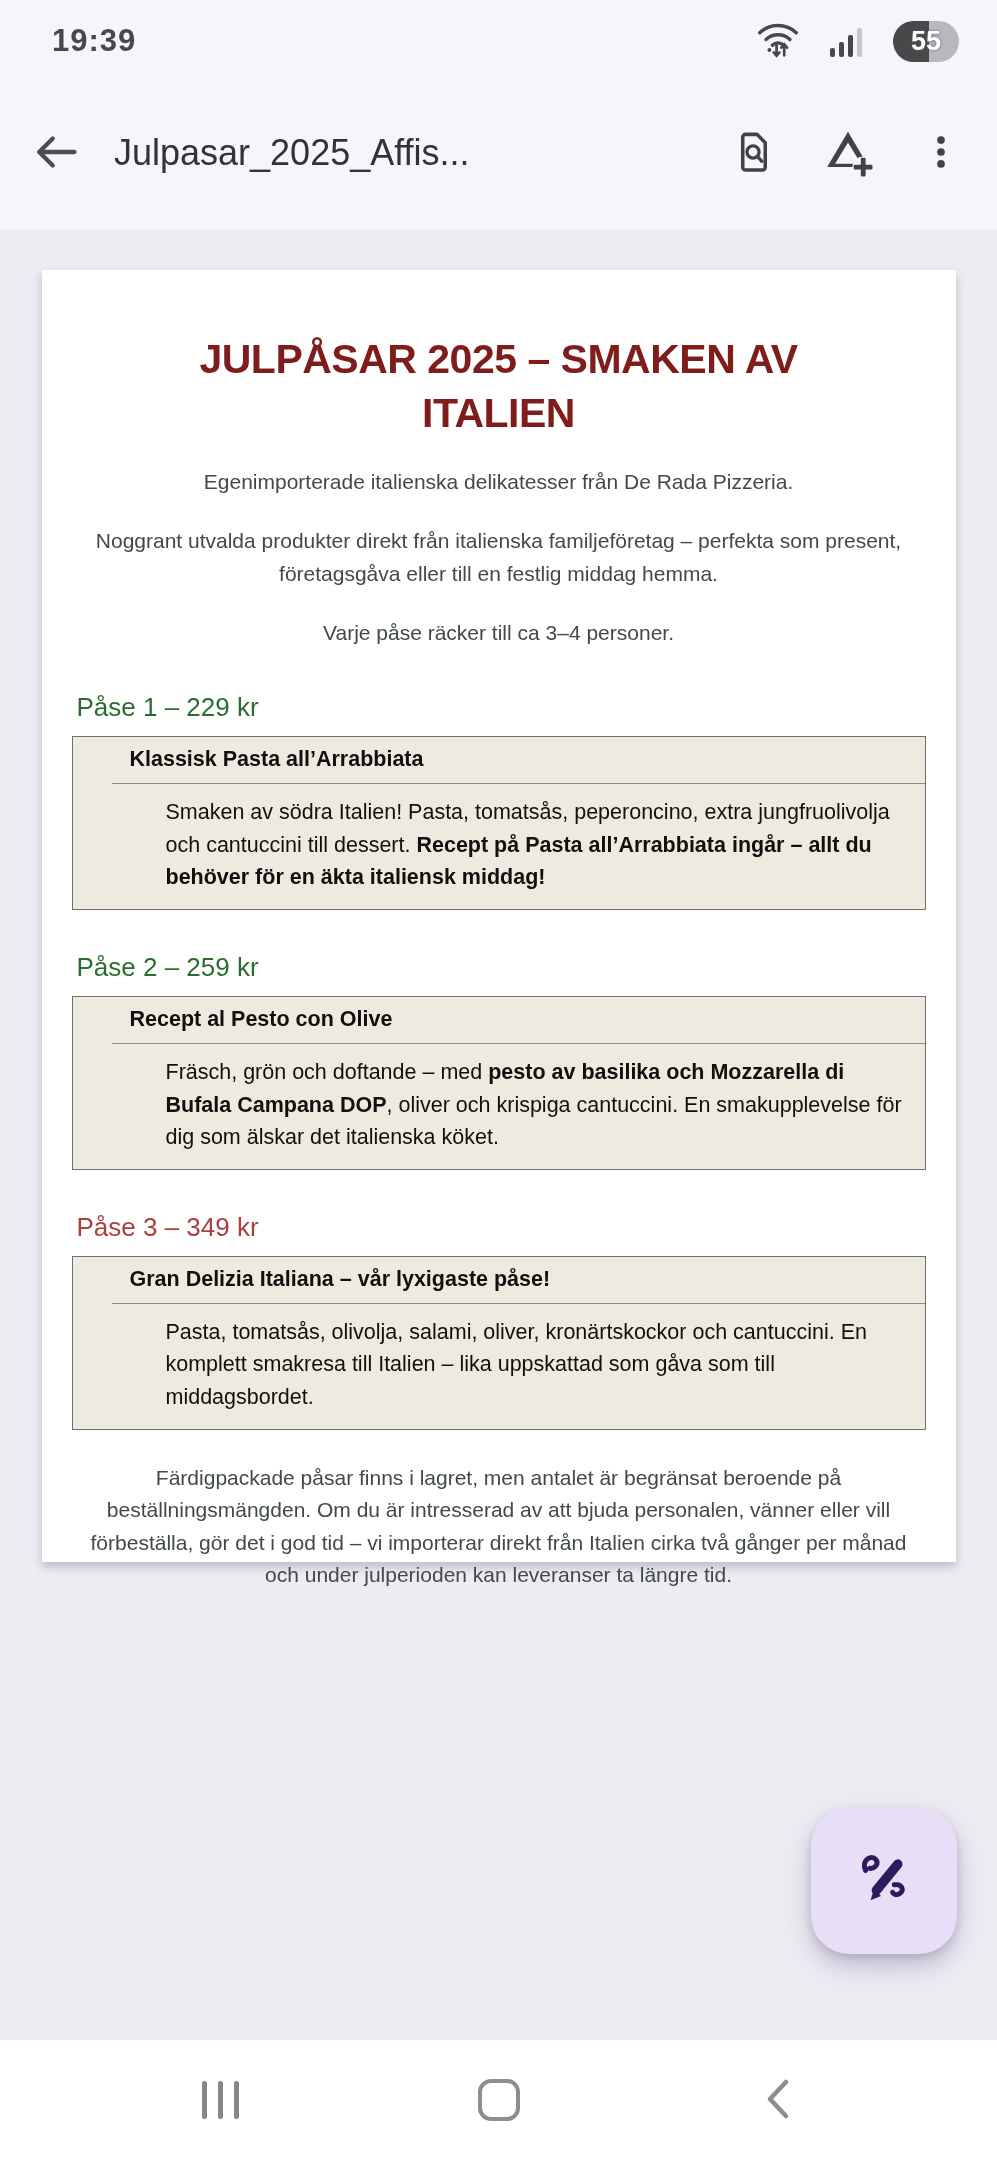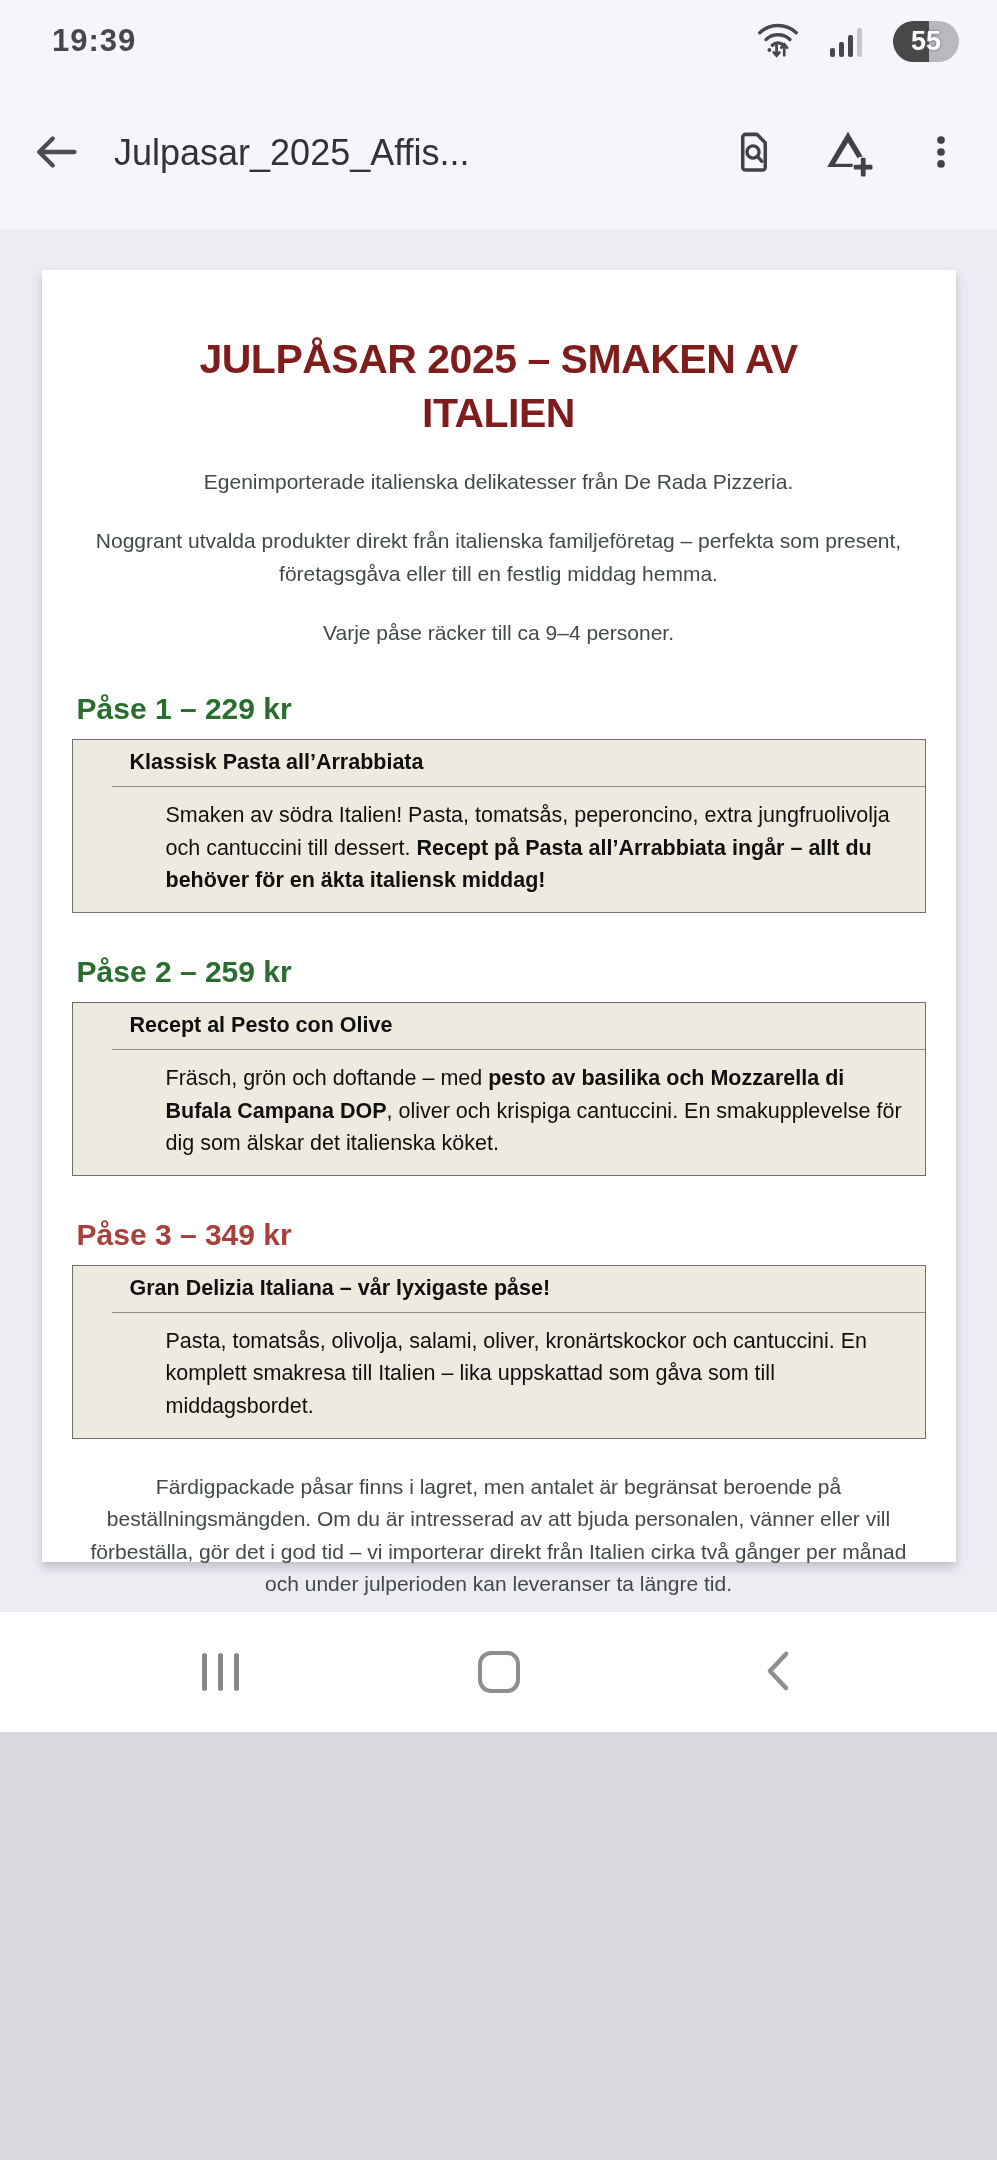--- a/index.html
+++ b/index.html
@@ -1,18 +1,18 @@
 <!DOCTYPE html>
 <html><head>
 <meta charset="utf-8">
 <style>
   html,body { margin:0; padding:0; background:#d8d8de; }
   * { box-sizing:border-box; }
   .screen {
-    position:relative; width:997px; height:1732px; margin:0 auto;
+    position:relative; width:997px; height:2160px; margin:0 auto;
     background:#EDECF3; overflow:hidden;
     font-family:"Liberation Sans", sans-serif;
   }
   
   .status-bar {
     position:absolute; top:0; left:0; right:0; height:76px;
     background:#F7F5FA; display:flex; align-items:center;
     justify-content:space-between; padding:6px 38px 0 52px;
   }
   .status-time { font-size:31px; font-weight:700; color:#45494E; letter-spacing:1px; }
@@ -45,21 +45,21 @@
     box-shadow:0 5px 9px rgba(70,70,95,.28); padding:46px 30px 0;
   }
   .doc-title {
     max-width:680px; margin:16px auto 0; text-align:center;
     font-size:41px; line-height:1.32; font-weight:700; letter-spacing:-.5px;
   }
   .doc-p {
     font-size:21px; line-height:1.57; color:#414A46; text-align:center; margin:26px auto 0;
   }
   .doc-p.narrow { max-width:810px; }
-  .pase-heading { font-size:30px; font-weight:700; margin:42px 0 13px 5px; }
+  .pase-heading { font-size:26px; font-weight:400; margin:42px 0 13px 5px; }
   .pase-box { border:1px solid #6F6F6F; background:#EFEADF;padding-left:39px; }
   .pase-box-header {
     padding:9px 18px 10px; font-size:21.5px; font-weight:700; color:#101010;
     border-bottom:1px solid #8C8C8C; line-height:1.25;
   }
   .pase-box-body {
     padding:12px 18px 15px; font-size:21.5px; color:#101010; line-height:1.52;margin-left:36px;
   }
   .doc-footer { font-size:21px; line-height:1.55; color:#414A46; text-align:center;
     max-width:866px; margin:32px auto 0; }
@@ -157,21 +157,21 @@
     </div>
   </div>
 
   <div class="viewer">
     <div class="page">
 
       <h1 class="doc-title" style="color: #7f1d1d;">JULPÅSAR 2025 – SMAKEN AV ITALIEN</h1>
 
       <p class="doc-p">Egenimporterade italienska delikatesser från De Rada Pizzeria.</p>
       <p class="doc-p narrow">Noggrant utvalda produkter direkt från italienska familjeföretag – perfekta som present, företagsgåva eller till en festlig middag hemma.</p>
-      <p class="doc-p">Varje påse räcker till ca 9–4 personer.</p>
+      <p class="doc-p">Varje påse räcker till ca 3–4 personer.</p>
 
       <h2 class="pase-heading" style="color: rgb(42, 110, 47);">Påse 1 – 229 kr</h2>
       <div class="pase-box">
         <div class="pase-box-header">Klassisk Pasta all’Arrabbiata</div>
         <div class="pase-box-body"><span>Smaken av södra Italien! Pasta, tomatsås, peperoncino, extra jungfruolivolja och cantuccini till dessert. </span><b>Recept på Pasta all’Arrabbiata ingår – allt du behöver för en äkta italiensk middag!</b><span></span></div>
       </div>
 
       <h2 class="pase-heading" style="color: rgb(42, 110, 47);">Påse 2 – 259 kr</h2>
       <div class="pase-box">
         <div class="pase-box-header">Recept al Pesto con Olive</div>

